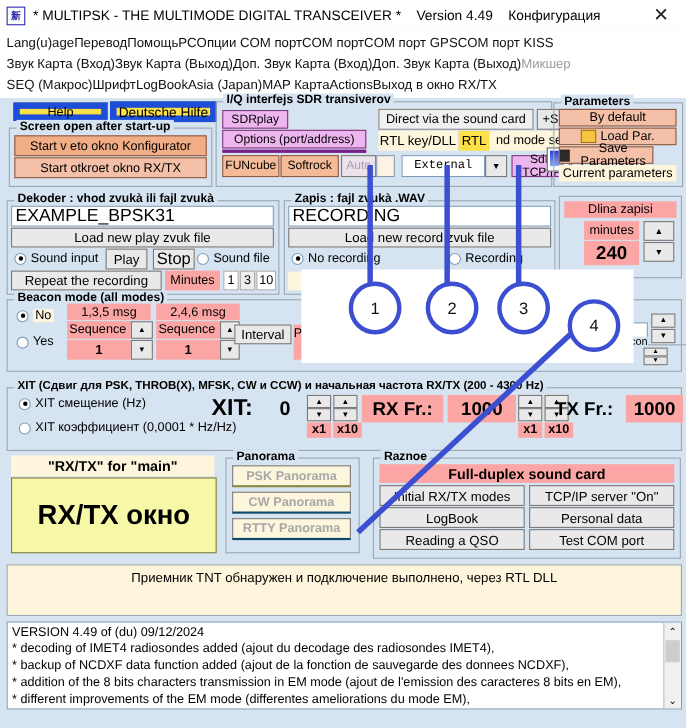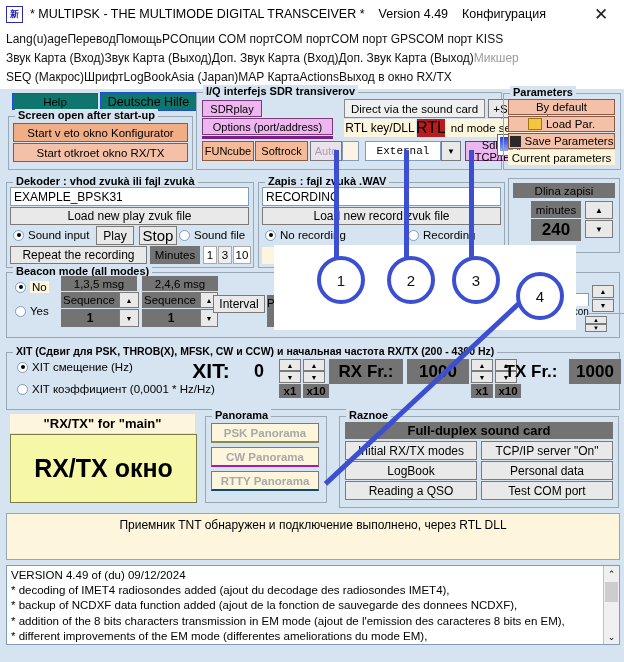--- a/index.html
+++ b/index.html
@@ -26,28 +26,28 @@
   .menurow{display:flex;align-items:center;gap:0;height:19px;white-space:nowrap;}
   .menurow span{font-size:12px;color:#101010;}
   .menurow span.dim{color:#9b9b9b;}
 
   
   .grp{position:absolute;border:1px solid #9aa7b4;}
   .grp > .cap{position:absolute;top:-8px;left:6px;background:#d6e3f0;padding:0 3px;
     font-size:11px;font-weight:bold;color:#000;white-space:nowrap;}
   .btn{border:1px solid #7a7a7a;background:#e9e9e9;text-align:center;display:flex;
     align-items:center;justify-content:center;font-size:11.5px;box-sizing:border-box;}
-  .btn.pink{background:#0f766e;border:1px solid #1d4ed8;}
+  .btn.pink{background:#fde047;border:6px solid #1d4ed8;}
   .btn.salmon{background:#f5c0a8;border:1px solid #8a5a46;}
   .btn.salmon2{background:#f0ad86;border:1px solid #8a5a46;}
   .btn.orange{background:#f5bb99;border:1px solid #8a5a46;}
   .btn.violet{background:#edb6ee;border:1px solid #7a3a7a;}
   .btn.cream{background:#fdf6dc;border:1px solid #7a7a7a;}
-  .fld{background:#ffffff;border:1px solid #7f9db9;box-sizing:border-box;display:flex;align-items:center;padding-left:3px;font-size:12px;}
-  .lbl{background:#737373;border:none;display:flex;align-items:center;justify-content:center;
+  .fld{background:#ffffff;border:1px solid #7f9db9;box-sizing:border-box;display:flex;align-items:center;padding-left:3px;font-size:16px;}
+  .lbl{background:#fca5a5;border:none;display:flex;align-items:center;justify-content:center;
      font-size:11.5px;box-sizing:border-box;}
   .radio{display:flex;align-items:center;gap:4px;font-size:11.5px;}
   .rdot{width:11px;height:11px;border-radius:50%;border:1px solid #7f9db9;background:#fff;
      box-sizing:border-box;display:flex;align-items:center;justify-content:center;flex:none;}
   .rdot.on::after{content:"";width:4px;height:4px;border-radius:50%;background:#000;}
   .spin{display:flex;flex-direction:column;width:20px;}
   .spin div{flex:1;border:1px solid #7a7a7a;background:#e9e9e9;display:flex;align-items:center;
      justify-content:center;font-size:7px;box-sizing:border-box;}
   .arrowbtn{border:1px solid #7a7a7a;background:#e9e9e9;display:flex;align-items:center;justify-content:center;font-size:8px;box-sizing:border-box;}
 
@@ -114,38 +114,38 @@
     <div class="btn violet" style="position:absolute;left:5px;top:7px;width:60px;height:17px;font-size:11px;">SDRplay</div>
     <div class="btn violet" style="position:absolute;left:5px;top:25px;width:131px;height:17px;font-size:11px;">Options (port/address)</div>
     <div style="position:absolute;left:5px;top:43px;width:131px;height:3px;background:#7a1f8a;"></div>
     <div class="btn orange" style="position:absolute;left:5px;top:48px;width:52px;height:20px;font-size:11px;">FUNcube</div>
     <div class="btn orange" style="position:absolute;left:58px;top:48px;width:53px;height:20px;font-size:11px;">Softrock</div>
     <div class="btn" style="position:absolute;left:113px;top:48px;width:32px;height:20px;font-size:11px;color:#b09ab0;background:#ebe3ec;">Auto</div>
     <div class="fld" style="position:absolute;left:145px;top:48px;width:17px;height:20px;background:#fdf2e4;border:1px solid #7f9db9;"></div>
     <div class="fld" style="position:absolute;left:147px;top:6px;width:141px;height:19px;background:#f0f0f0;border:1px solid #888;justify-content:center;padding-left:0;font-size:11.5px;">Direct via the sound card</div>
     <div class="btn" style="position:absolute;left:291px;top:6px;width:60px;height:19px;font-size:11.5px;">+Speaker</div>
     <div class="lbl" style="position:absolute;left:147px;top:26px;width:72px;height:18px;background:#fdf6dc;font-size:12px;">RTL key/DLL</div>
-    <div class="lbl" style="position:absolute;left:220px;top:26px;width:28px;height:18px;background:#b91c1c;font-size:16px;">RTL</div>
+    <div class="lbl" style="position:absolute;left:220px;top:26px;width:28px;height:18px;background:#fde047;font-size:12px;">RTL</div>
     <div class="lbl" style="position:absolute;left:248px;top:26px;width:105px;height:18px;background:#fdf6dc;font-size:11.5px;">nd mode selection</div>
     <div class="fld" style="position:absolute;left:168px;top:48px;width:76px;height:20px;background:#fff;justify-content:center;padding-left:0;font-family:'Liberation Mono',monospace;font-size:11px;">External</div>
     <div class="btn" style="position:absolute;left:244px;top:48px;width:20px;height:20px;font-size:8px;">▼</div>
     <div class="btn violet" style="position:absolute;left:268px;top:48px;width:55px;height:20px;font-size:11px;">SdR TCP/IP</div>
   </div>
   <div style="position:absolute;left:497px;top:134px;width:19px;height:20px;border:1px solid #666;background:#fff;">
     <div style="margin:2px;width:13px;height:14px;background:linear-gradient(#2b3fd0,#8fa8f2);"></div>
   </div>
 
   <div class="grp" style="left:503px;top:93px;width:116px;height:75px;">
     <div class="cap">Parameters</div>
     <div class="btn salmon" style="position:absolute;left:4px;top:5px;width:107px;height:16px;font-size:11.5px;">By default</div>
     <div class="btn salmon" style="position:absolute;left:4px;top:22px;width:107px;height:16px;gap:4px;">
       <span style="width:12px;height:10px;background:#f5c542;border:1px solid #9a7a10;display:inline-block;"></span>
       <span>Load Par.</span>
     </div>
-    <div class="btn salmon" style="position:absolute;left:4px;top:39px;width:107px;height:16px;gap:4px;">
+    <div class="btn salmon" style="position:absolute;left:4px;top:39px;width:86px;height:16px;gap:4px;">
       <span style="width:11px;height:11px;background:#2a2a2a;display:inline-block;"></span>
       <span>Save Parameters</span>
     </div>
     <div class="lbl" style="position:absolute;left:4px;top:56px;width:107px;height:15px;background:#fdf6dc;">Current parameters</div>
   </div>
 
   <div class="grp" style="left:6px;top:182px;width:246px;height:84px;">
     <div class="cap">Dekoder : vhod zvukà ili fajl zvukà</div>
     <div class="fld" style="position:absolute;left:3px;top:4px;width:239px;height:19px;">EXAMPLE_BPSK31</div>
     <div class="btn" style="position:absolute;left:3px;top:24px;width:239px;height:18px;font-size:12px;">Load new play zvuk file</div>
@@ -265,21 +265,21 @@
     <div class="lbl" style="position:absolute;left:562px;top:6px;width:52px;height:25px;font-size:17px;font-weight:bold;">1000</div>
   </div>
 
   <div class="lbl" style="position:absolute;left:10px;top:414px;width:185px;height:19px;background:#fdf6dc;font-weight:bold;font-size:13px;">"RX/TX" for "main"</div>
   <div style="position:absolute;left:10px;top:434px;width:185px;height:67px;background:#f7f7a8;border:1px solid #7a7a4a;
        display:flex;align-items:center;justify-content:center;font-size:25px;font-weight:bold;">RX/TX окно</div>
 
   <div class="grp" style="left:205px;top:416px;width:120px;height:85px;">
     <div class="cap">Panorama</div>
     <div class="btn cream" style="position:absolute;left:5px;top:6px;width:108px;height:20px;color:#a8a8a8;font-weight:bold;border-bottom:2px solid #8a8a4a;">PSK Panorama</div>
-    <div class="btn cream" style="position:absolute;left:5px;top:30px;width:108px;height:20px;color:#a8a8a8;font-weight:bold;border-bottom:2px solid #a21caf;">CW Panorama</div>
+    <div class="btn cream" style="position:absolute;left:5px;top:30px;width:108px;height:20px;color:#a8a8a8;font-weight:bold;border-bottom:2px solid #0c4a6e;">CW Panorama</div>
     <div class="btn cream" style="position:absolute;left:5px;top:54px;width:108px;height:20px;color:#a8a8a8;font-weight:bold;border-bottom:2px solid #0c4a6e;">RTTY Panorama</div>
   </div>
 
   <div class="grp" style="left:339px;top:416px;width:278px;height:90px;">
     <div class="cap">Raznoe</div>
     <div class="lbl" style="position:absolute;left:5px;top:5px;width:268px;height:17px;font-weight:bold;font-size:13px;">Full-duplex sound card</div>
     <div class="btn" style="position:absolute;left:5px;top:24px;width:132px;height:19px;font-size:12px;">Initial RX/TX modes</div>
     <div class="btn" style="position:absolute;left:141px;top:24px;width:132px;height:19px;font-size:12px;">TCP/IP server "On"</div>
     <div class="btn" style="position:absolute;left:5px;top:44px;width:132px;height:19px;font-size:12px;">LogBook</div>
     <div class="btn" style="position:absolute;left:141px;top:44px;width:132px;height:19px;font-size:12px;">Personal data</div>

